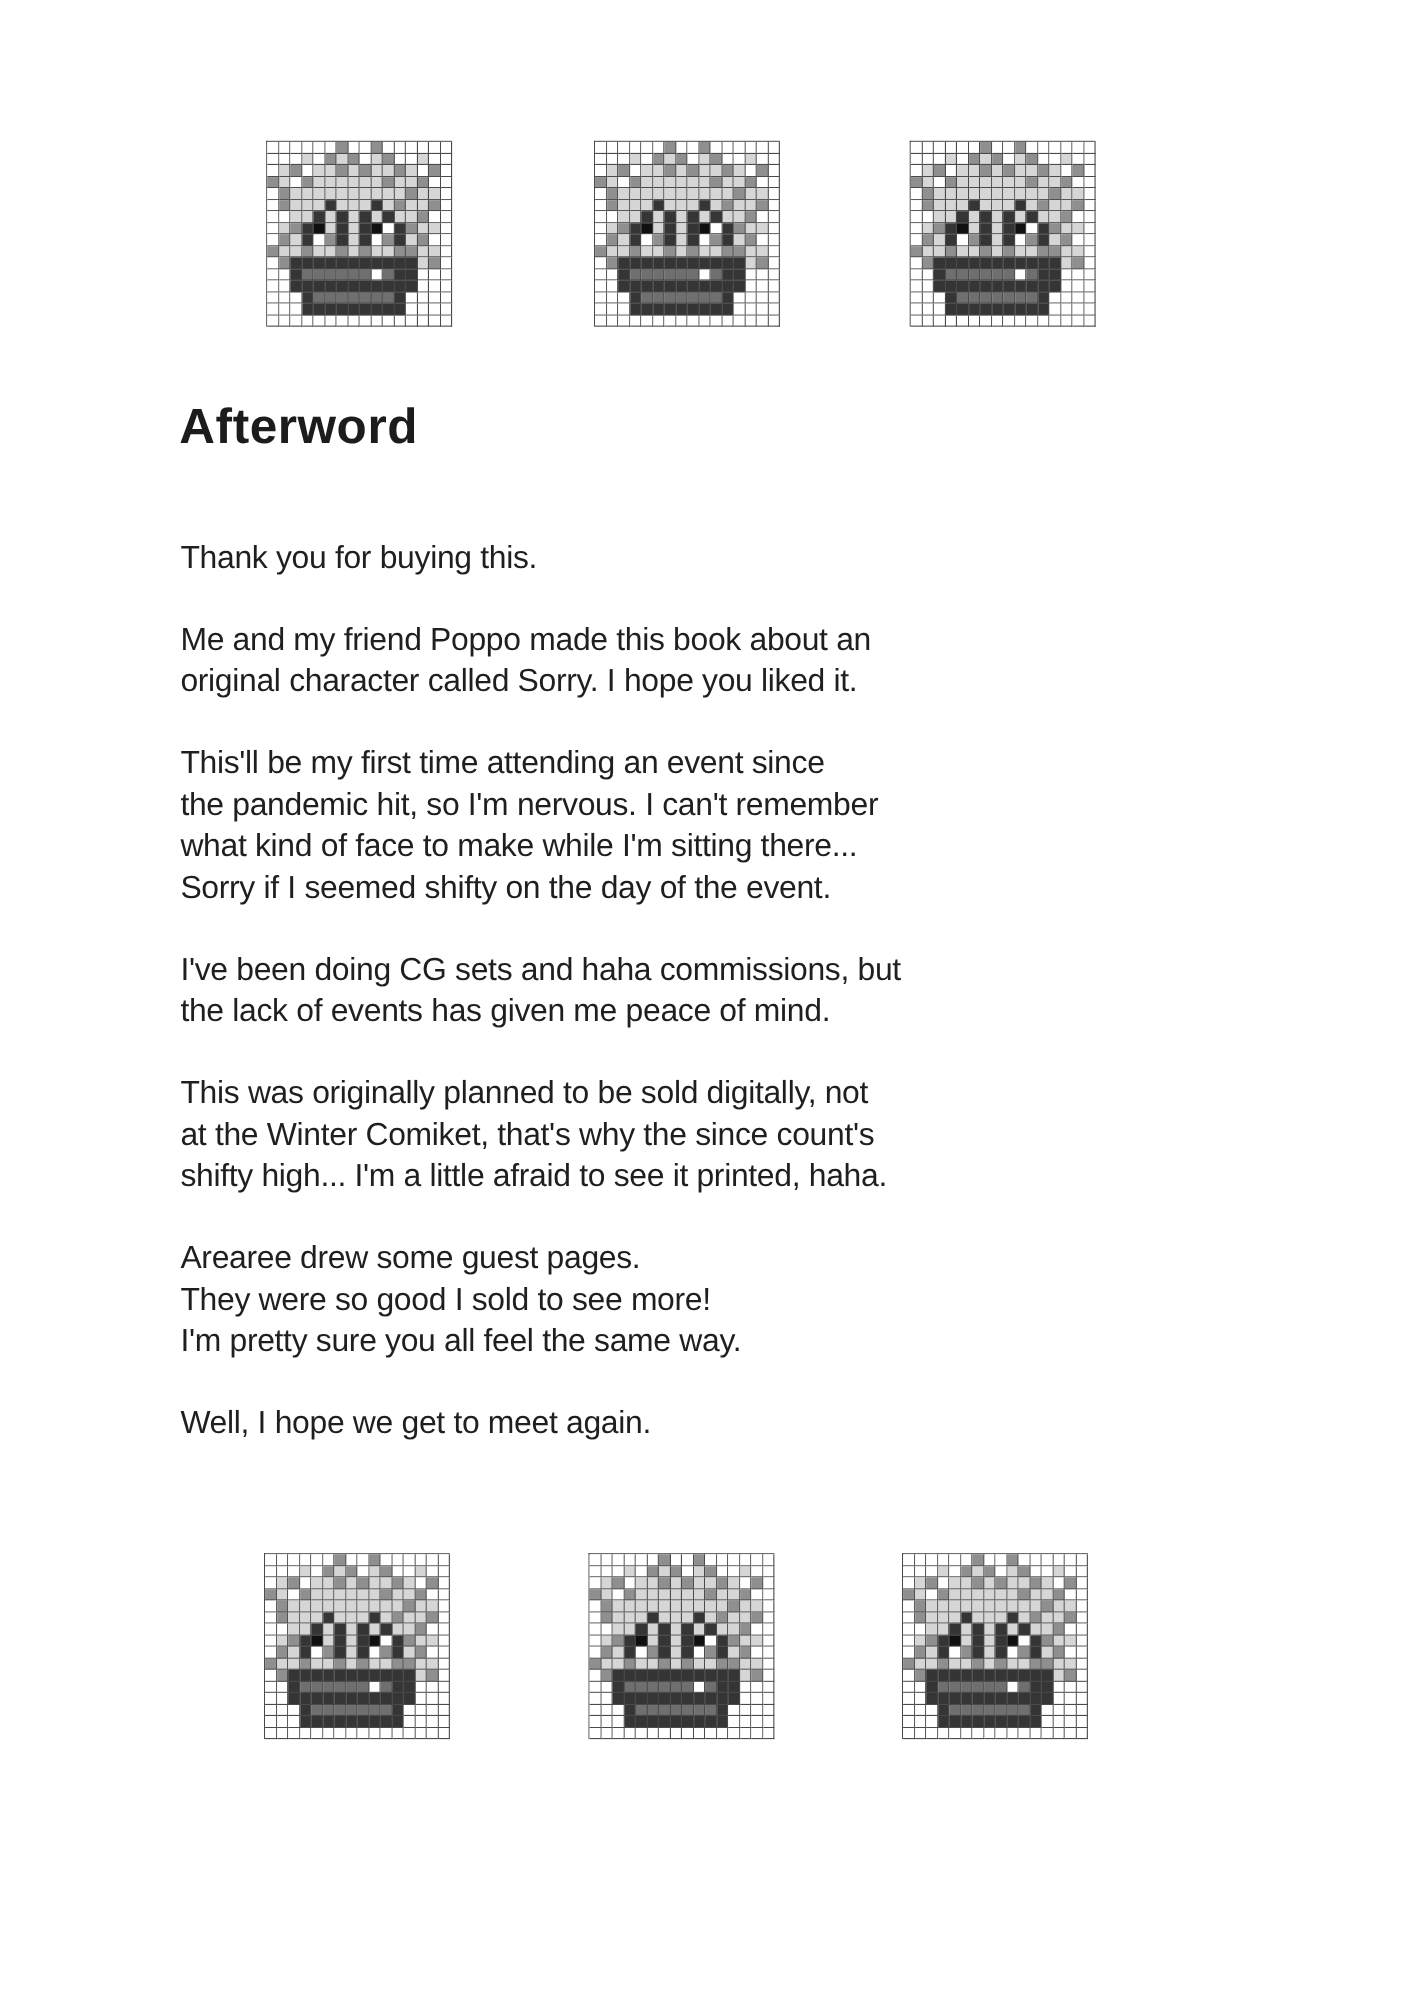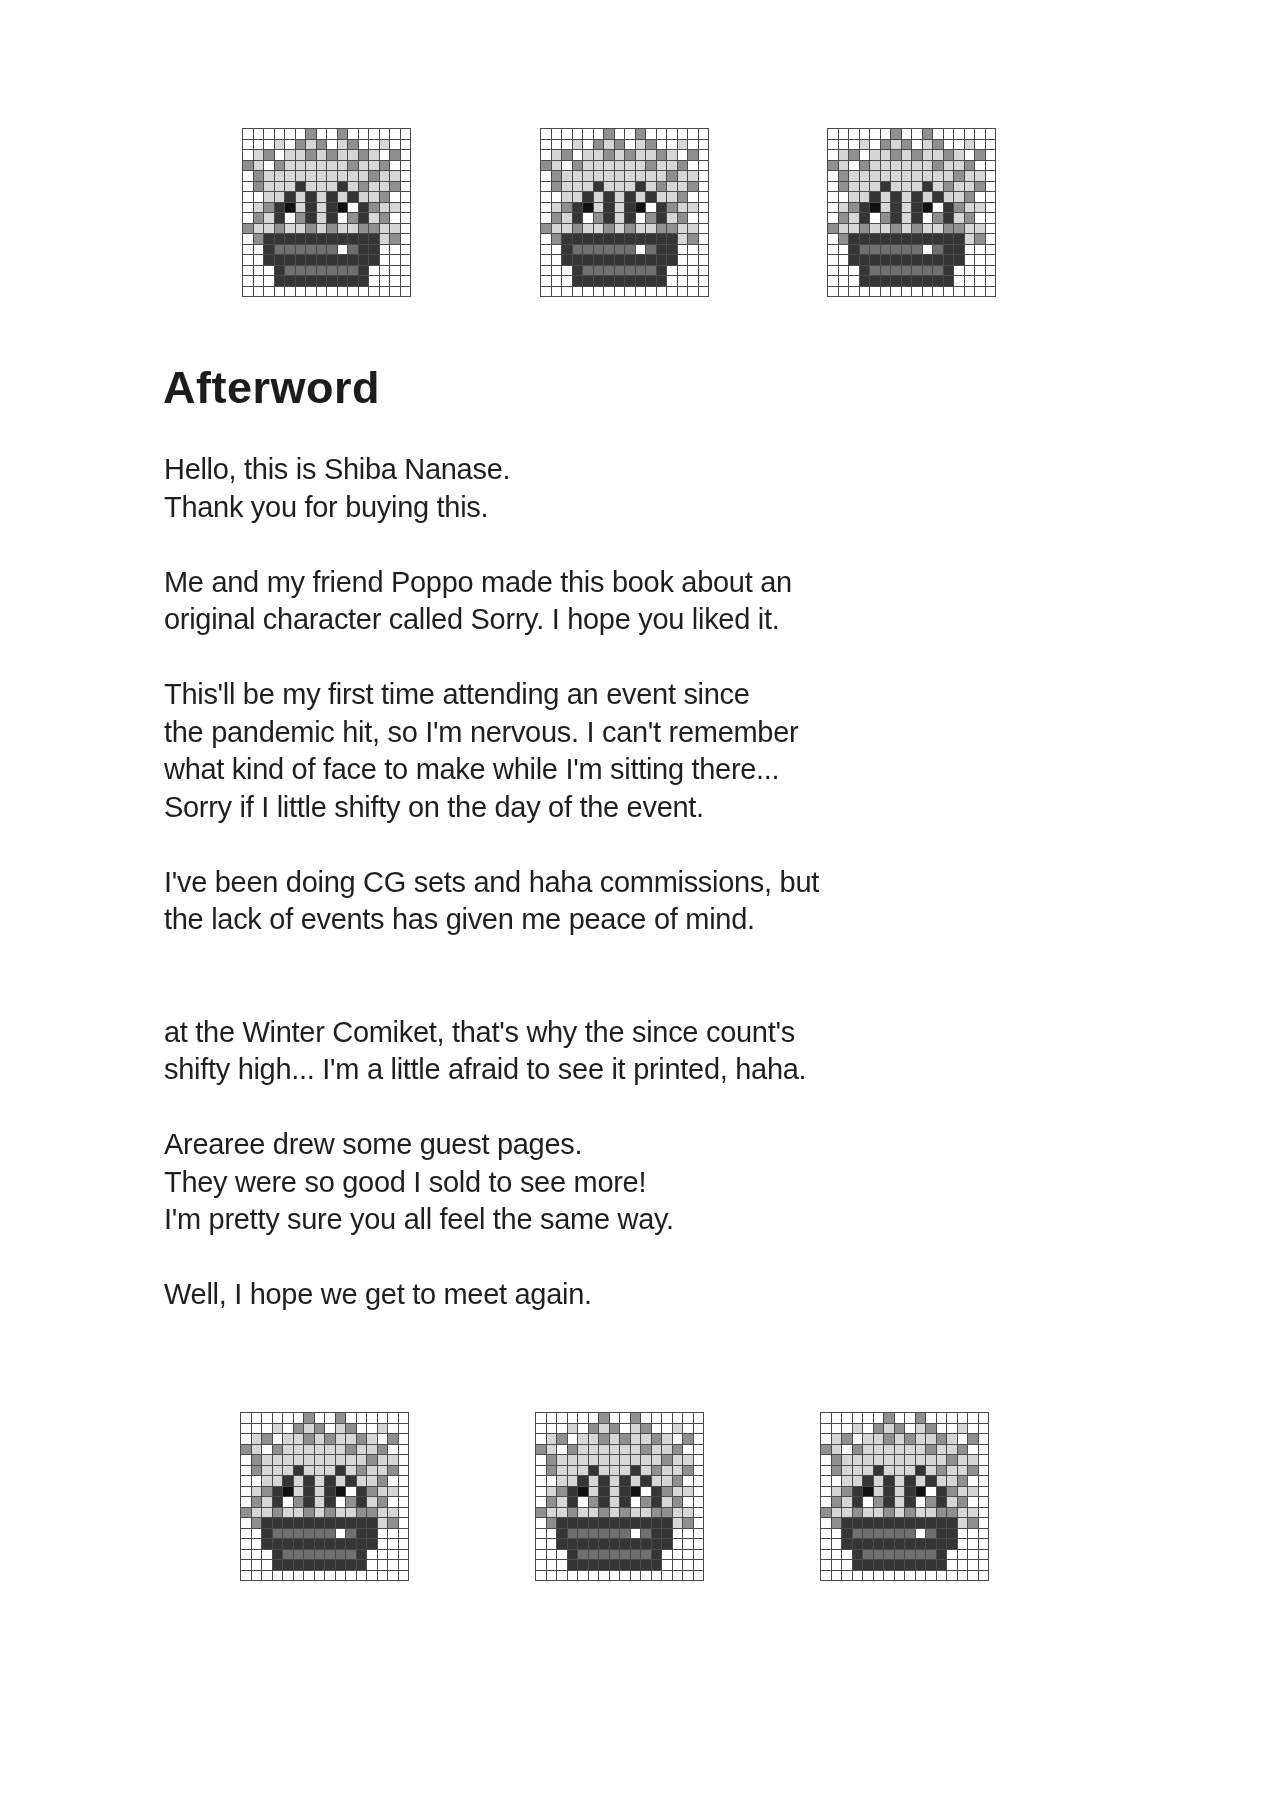--- a/index.html
+++ b/index.html
@@ -826,25 +826,25 @@
         <div class="cell" style="background: rgb(255, 255, 255);"></div>
         <div class="cell" style="background: rgb(255, 255, 255);"></div>
         <div class="cell" style="background: rgb(255, 255, 255);"></div>
         <div class="cell" style="background: rgb(255, 255, 255);"></div>
       </div>
     </div>
 
   <h1 class="heading">Afterword</h1>
 
   <div class="text-col" id="text-col">
-      <p><span>Hello, this is Shiba Nanase.</span><br><span>Thank you for buying this.</span></p>
+      <p><br><span>Thank you for buying this.</span></p>
       <p><span>Me and my friend Poppo made this book about an</span><br><span>original character called Sorry. I hope you liked it.</span></p>
-      <p><span>This'll be my first time attending an event since</span><br><span>the pandemic hit, so I'm nervous. I can't remember</span><br><span>what kind of face to make while I'm sitting there...</span><br><span>Sorry if I little shifty on the day of the event.</span></p>
+      <p><span>This'll be my first time attending an event since</span><br><span>the pandemic hit, so I'm nervous. I can't remember</span><br><span>what kind of face to make while I'm sitting there...</span><br><span>Sorry if I seemed shifty on the day of the event.</span></p>
       <p><span>I've been doing CG sets and haha commissions, but</span><br><span>the lack of events has given me peace of mind.</span></p>
-      <p><br><span>at the Winter Comiket, that's why the since count's</span><br><span>shifty high... I'm a little afraid to see it printed, haha.</span></p>
+      <p><span>This was originally planned to be sold digitally, not</span><br><span>at the Winter Comiket, that's why the since count's</span><br><span>shifty high... I'm a little afraid to see it printed, haha.</span></p>
       <p><span>Arearee drew some guest pages.</span><br><span>They were so good I sold to see more!</span><br><span>I'm pretty sure you all feel the same way.</span></p>
       <p><span>Well, I hope we get to meet again.</span></p>
     </div>
 
   <div id="pixel-bottom">
       <div class="pixel-art" style="left: 240px; top: 1412px;">
         <div class="cell" style="background: rgb(255, 255, 255);"></div>
         <div class="cell" style="background: rgb(255, 255, 255);"></div>
         <div class="cell" style="background: rgb(255, 255, 255);"></div>
         <div class="cell" style="background: rgb(255, 255, 255);"></div>

